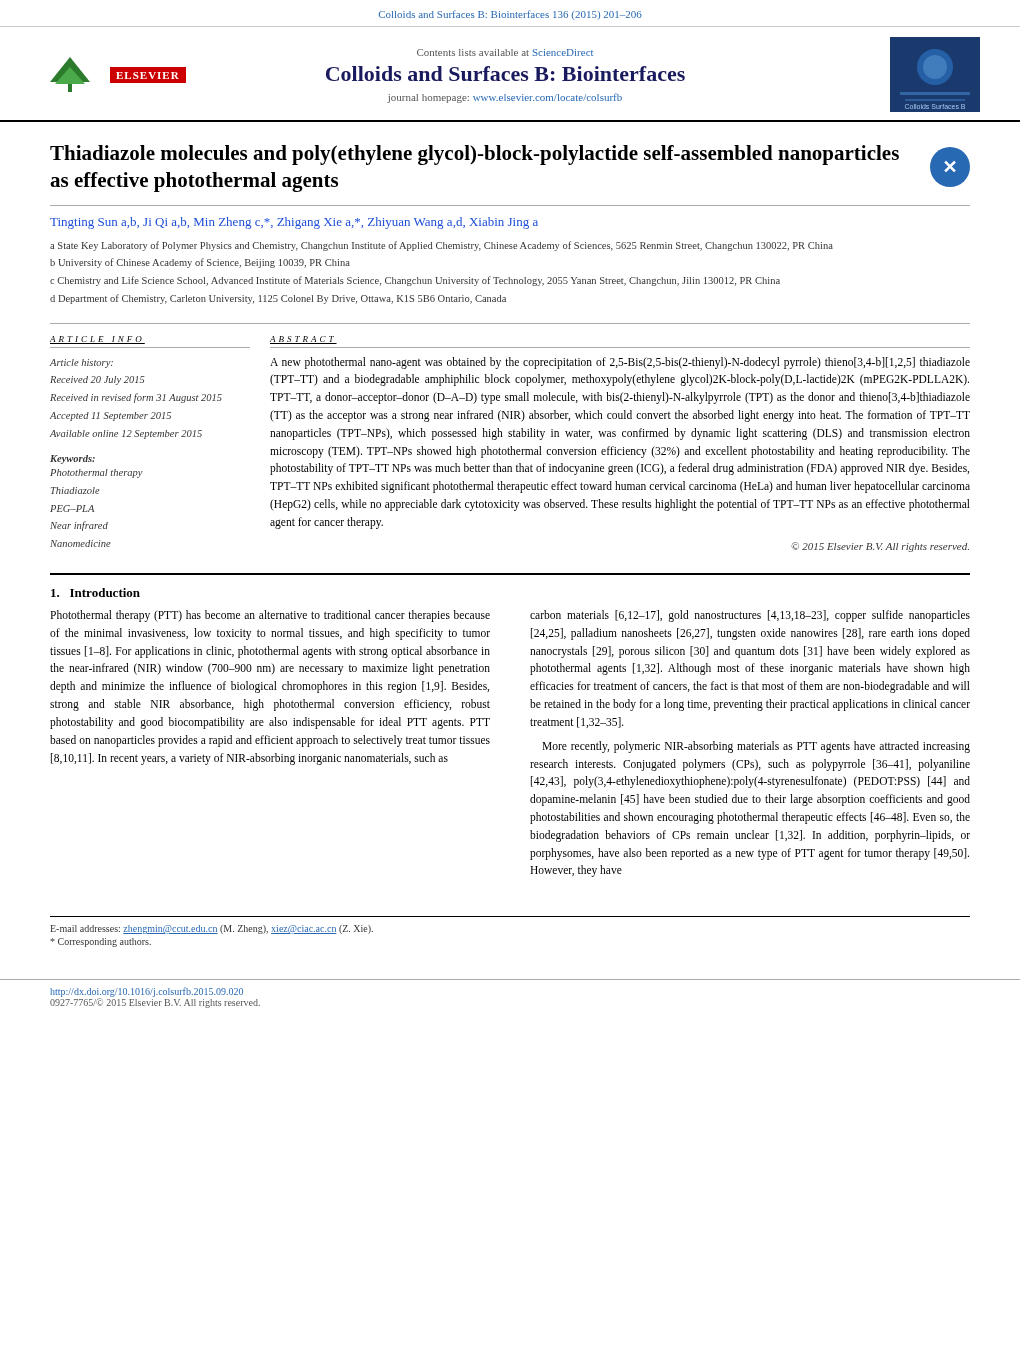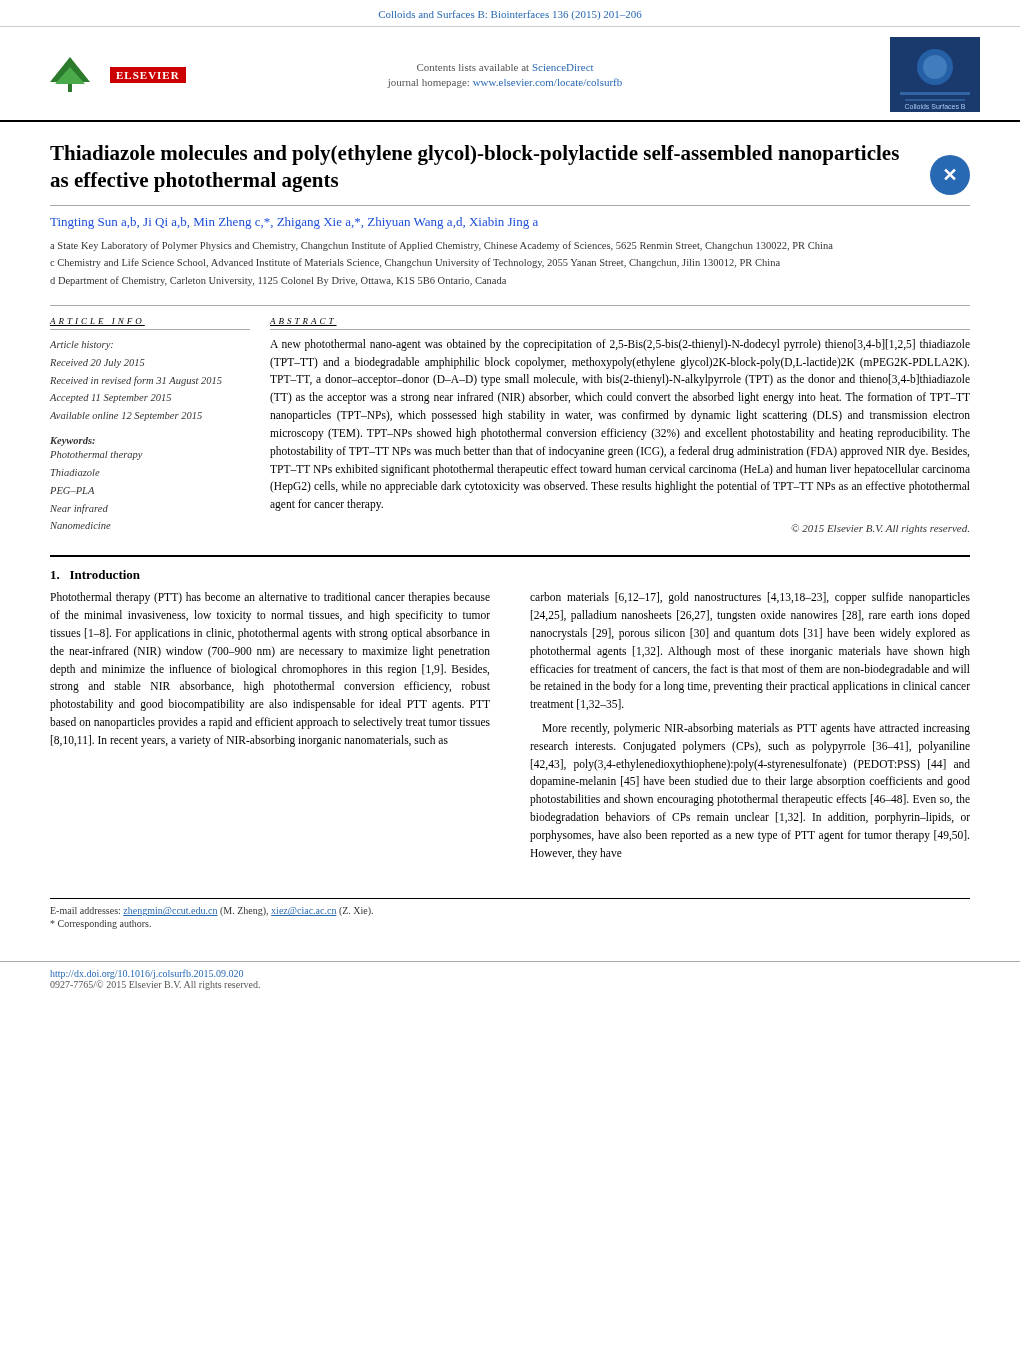--- a/index.html
+++ b/index.html
@@ -75,21 +75,21 @@
       text-align: center;
       flex-shrink: 0;
     }
     .article-content {
       padding: 0 50px 20px;
     }
     .article-title-section {
       padding: 18px 0 10px;
       border-bottom: 1px solid #aaa;
       display: flex;
-      align-items: flex-end;
+      align-items: center;
       justify-content: space-between;
     }
     .article-title {
       font-size: 21px;
       font-weight: bold;
       color: #000;
       line-height: 1.3;
       flex: 1;
       padding-right: 20px;
     }
@@ -244,20 +244,21 @@
         <span>ELSEVIER</span>
       </div>
     </div>
   </div>
 
   <div class="header-center">
     <div class="contents-line">
       <span>Contents lists available at</span>
       <a href="#">ScienceDirect</a>
     </div>
+    <div class="journal-title">Colloids and Surfaces B: Biointerfaces</div>
     <div class="journal-homepage">
       <span>journal homepage:</span>
       <a href="#">www.elsevier.com/locate/colsurfb</a>
     </div>
   </div>
 
   <div class="journal-image">
     <svg width="90" height="75" viewBox="0 0 90 75">
       <rect width="90" height="75" fill="#1a3a6e"></rect>
       <circle cx="45" cy="30" r="18" fill="#2869b4" opacity="0.8"></circle>
@@ -275,20 +276,21 @@
     <div class="article-title">Thiadiazole molecules and poly(ethylene glycol)-block-polylactide self-assembled nanoparticles as effective photothermal agents</div>
     <div class="crossmark" title="CrossMark">✕</div>
   </div>
 
   <div class="authors">
     <span>Tingting Sun a,b, Ji Qi a,b, Min Zheng c,*, Zhigang Xie a,*, Zhiyuan Wang a,d, Xiabin Jing a</span>
   </div>
 
   <div class="affiliations">
     <div class="affil-line">a State Key Laboratory of Polymer Physics and Chemistry, Changchun Institute of Applied Chemistry, Chinese Academy of Sciences, 5625 Renmin Street, Changchun 130022, PR China</div>
+    <div class="affil-line">b University of Chinese Academy of Science, Beijing 10039, PR China</div>
     <div class="affil-line">c Chemistry and Life Science School, Advanced Institute of Materials Science, Changchun University of Technology, 2055 Yanan Street, Changchun, Jilin 130012, PR China</div>
     <div class="affil-line">d Department of Chemistry, Carleton University, 1125 Colonel By Drive, Ottawa, K1S 5B6 Ontario, Canada</div>
   </div>
 
   <div class="two-col">
 
     <div class="article-info-col">
       <div class="section-label">ARTICLE INFO</div>
       <div class="article-history">
         <div>Article history:</div>

